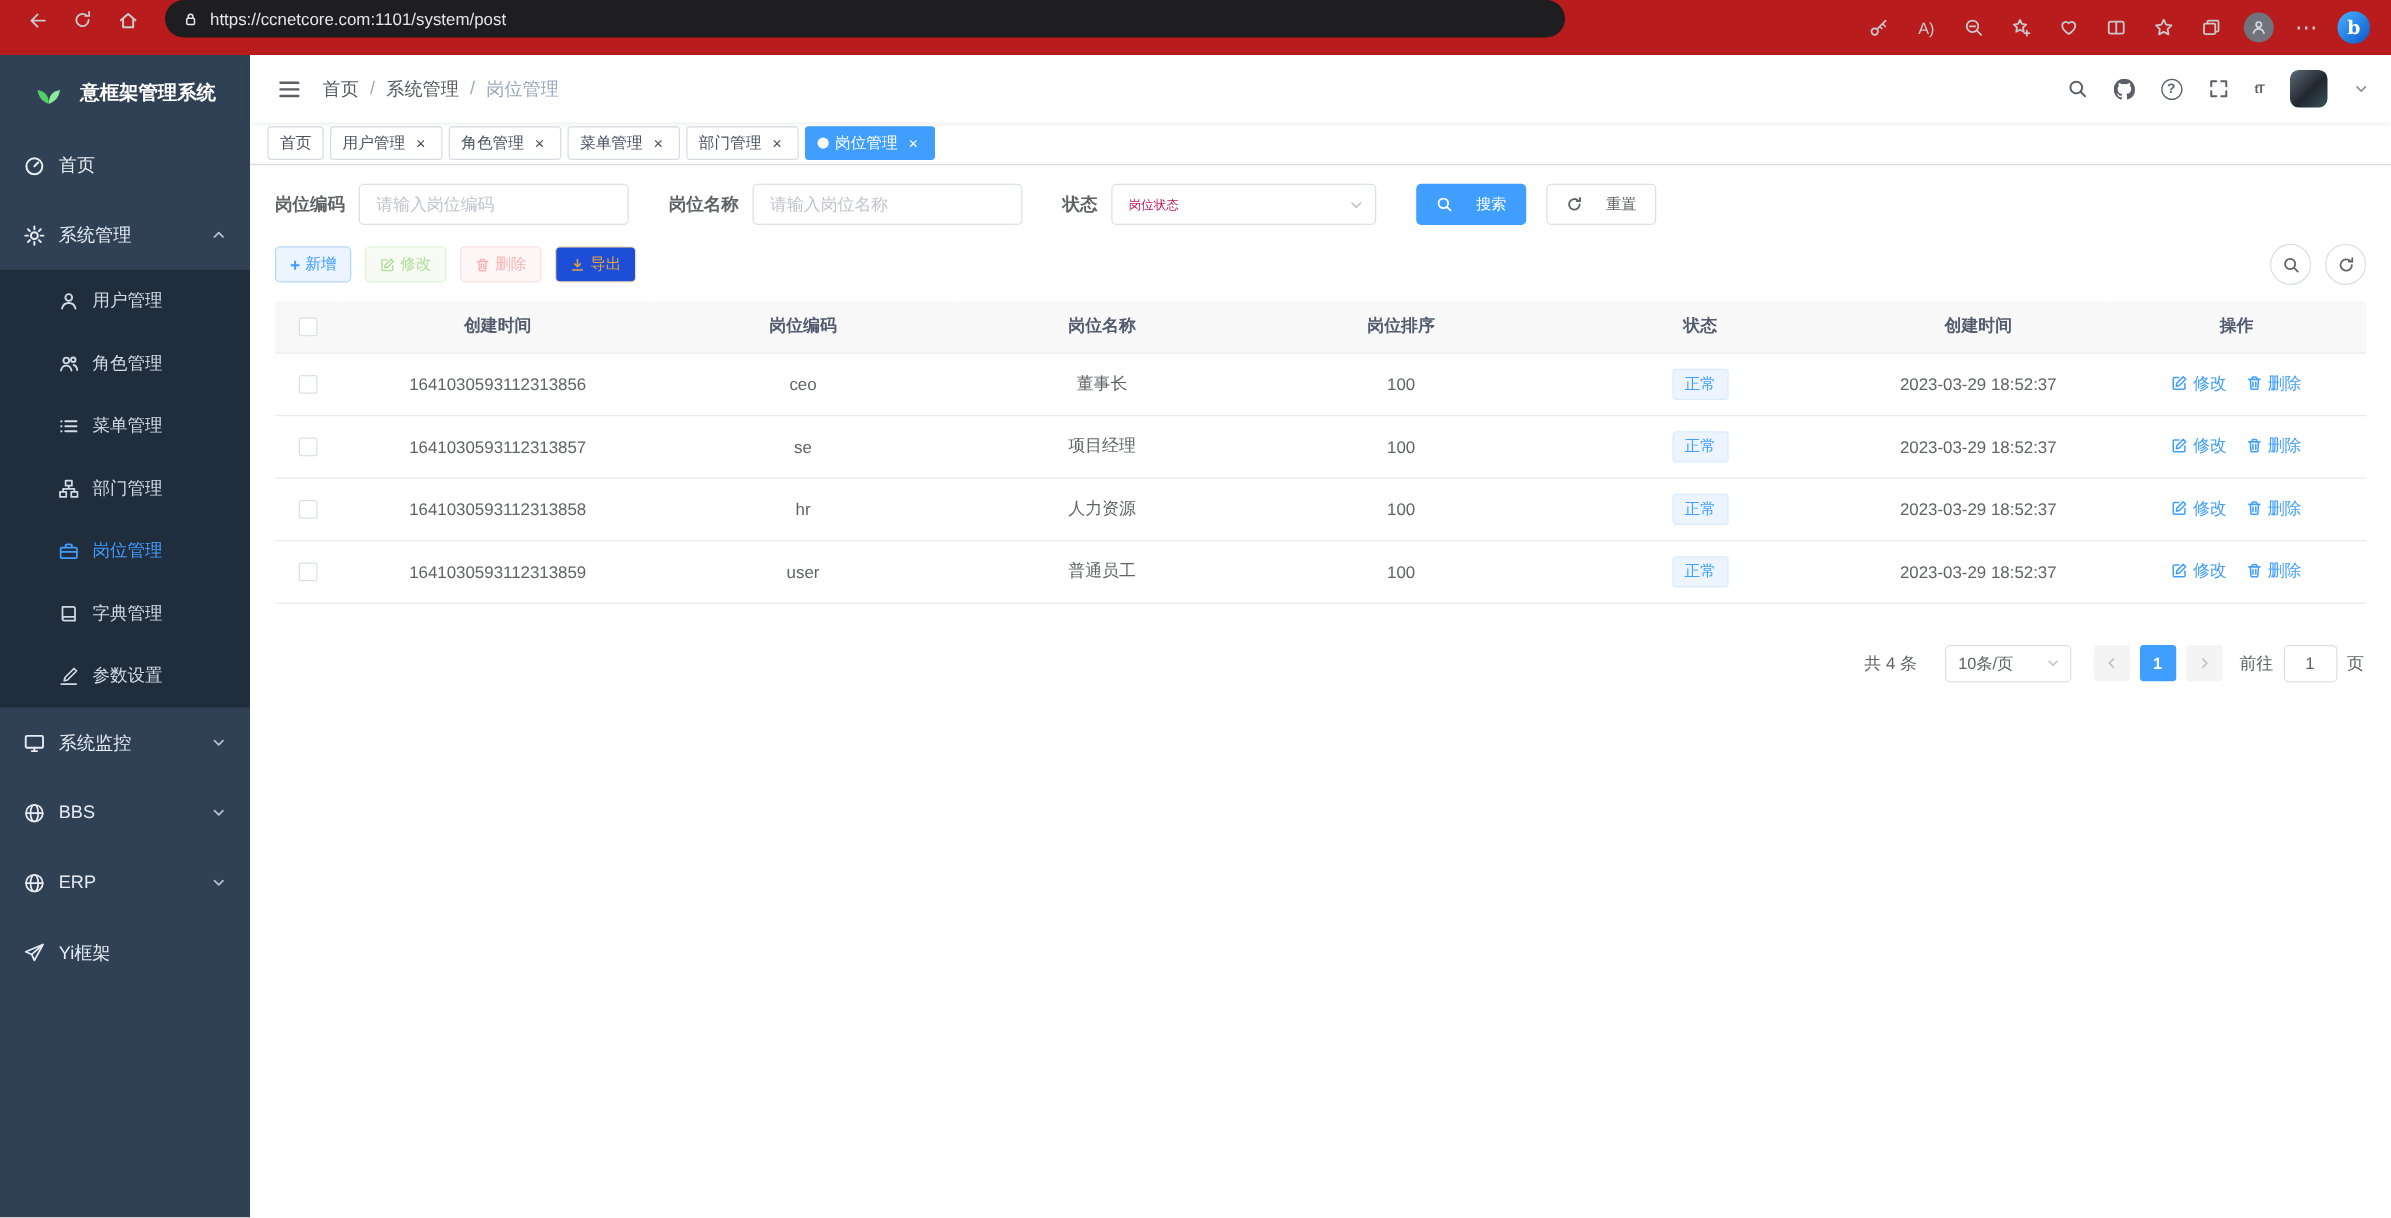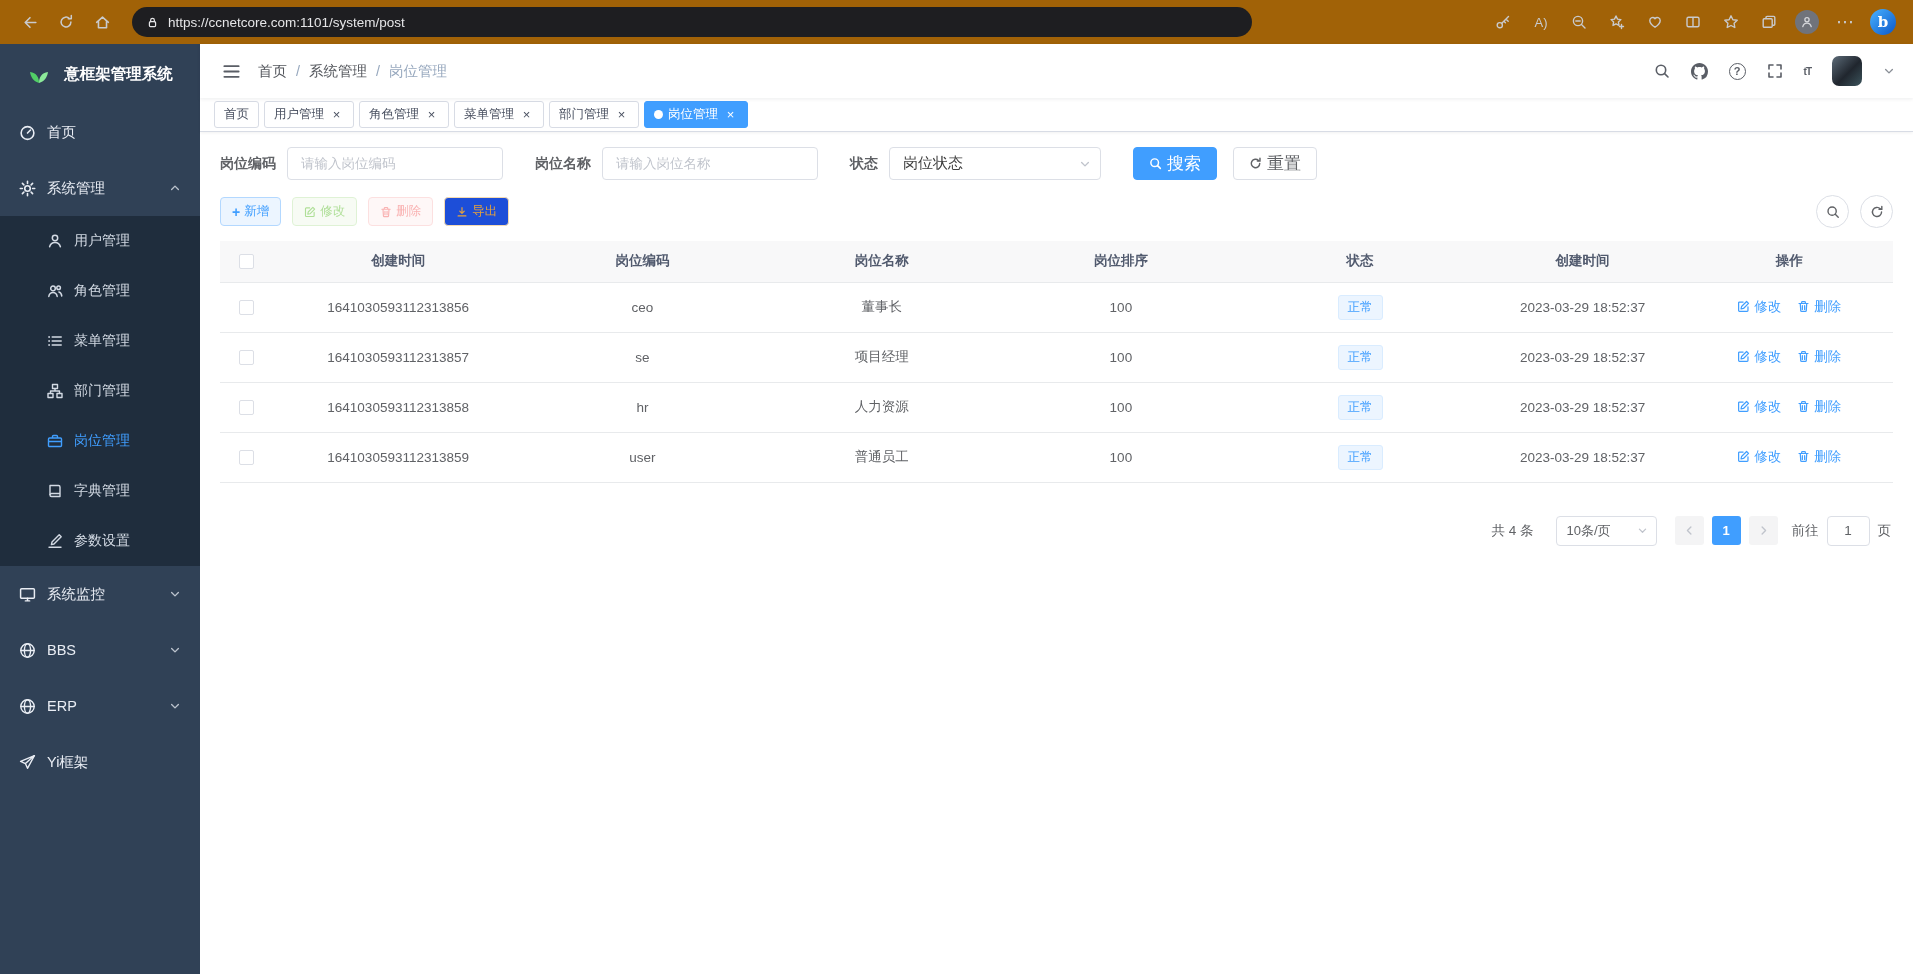--- a/index.html
+++ b/index.html
@@ -1,21 +1,21 @@
 <!DOCTYPE html>
 <html><head>
 <meta charset="utf-8">
 <style>
 *{box-sizing:border-box;margin:0;padding:0}
 html,body{width:1913px;height:974px;overflow:hidden}
 body{font-family:"Liberation Sans","DejaVu Sans",sans-serif;background:#fff}
 svg{display:block}
 
 
-.browser{height:44px;background:#a16207;display:flex;align-items:center;padding:0 12px;color:#c9cacd}
+.browser{height:44px;background:#b91c1c;display:flex;padding:0 12px;color:#c9cacd}
 .b-btn{width:36px;height:32px;border-radius:6px;display:flex;align-items:center;justify-content:center;flex:none;cursor:pointer}
 .urlbar{width:1120px;height:30px;margin:0 12px;background:#1e1e21;border-radius:15px;display:flex;align-items:center;gap:9px;padding:0 14px;color:#e6e6e8;font-size:13.5px;cursor:text;flex:none}
 .url-text{white-space:nowrap;overflow:hidden}
 .b-right{display:flex;align-items:center;margin-left:auto;gap:2px}
 .glyph{font-size:13px;line-height:1;white-space:nowrap}
 .more-glyph{font-size:18px;line-height:1}
 .avatar-b{width:24px;height:24px;border-radius:50%;background:#70737b;display:flex;align-items:center;justify-content:center;color:#d7d8dc}
 .bing{width:26px;height:26px;border-radius:50%;background:linear-gradient(135deg,#49b2ff,#0b57c9);color:#fff;font-weight:bold;font-size:15px;display:flex;align-items:center;justify-content:center;font-family:"DejaVu Serif",serif}
 
 
@@ -53,23 +53,23 @@
 .dot{width:9px;height:9px;border-radius:50%;background:#fff;flex:none}
 
 
 .content{flex:1;padding:15px 20px;background:#fff;overflow:hidden}
 .filter{display:flex;align-items:center;margin-bottom:15px}
 .fi{display:flex;align-items:center;margin-right:32px}
 .fi label{font-weight:bold;font-size:14px;color:#606266;margin-right:11px;white-space:nowrap}
 .inp{width:216px;height:33px;border:1px solid #dcdfe6;border-radius:4px;padding:0 13px;font-size:13.5px;color:#606266;outline:none;font-family:inherit;background:#fff}
 .inp::placeholder{color:#c0c4cc}
 .sel{width:212px;height:33px;border:1px solid #dcdfe6;border-radius:4px;display:flex;align-items:center;padding:0 9px 0 13px;cursor:pointer;background:#fff}
-.sel .ph{color:#404040;font-size:15px;flex:1;text-align:left}
+.sel .ph{color:#be185d;font-size:10px;flex:1;text-align:left}
 .sel .sc{color:#c0c4cc}
-.btn{display:inline-flex;align-items:center;justify-content:center;gap:5px;height:33px;padding:0 15px;border-radius:4px;border:1px solid #dcdfe6;background:#fff;color:#606266;font-size:17px;cursor:pointer;font-family:inherit}
+.btn{display:inline-flex;align-items:center;justify-content:center;gap:19px;height:33px;padding:0 15px;border-radius:4px;border:1px solid #dcdfe6;background:#fff;color:#606266;font-size:12px;cursor:pointer;font-family:inherit}
 .btn-primary{background:#409EFF;border-color:#409EFF;color:#fff}
 .mr16{margin-right:16px}
 
 .toolbar{display:flex;align-items:center;margin-bottom:13px}
 .btn-sm{height:29px;padding:0 11px;font-size:12.5px;gap:4px;margin-right:11px;border-radius:4px}
 .p-blue{background:#ecf5ff;border-color:#b3d8ff;color:#409EFF}
 .p-green{background:#f0f9eb;border-color:#c2e7b0;color:#67c23a}
 .p-red{background:#fef0f0;border-color:#fbc4c4;color:#f56c6c}
 .p-orange{background:#1d4ed8;border-color:#f5dab1;color:#e6a23c}
 .is-disabled{opacity:.52;cursor:not-allowed}

